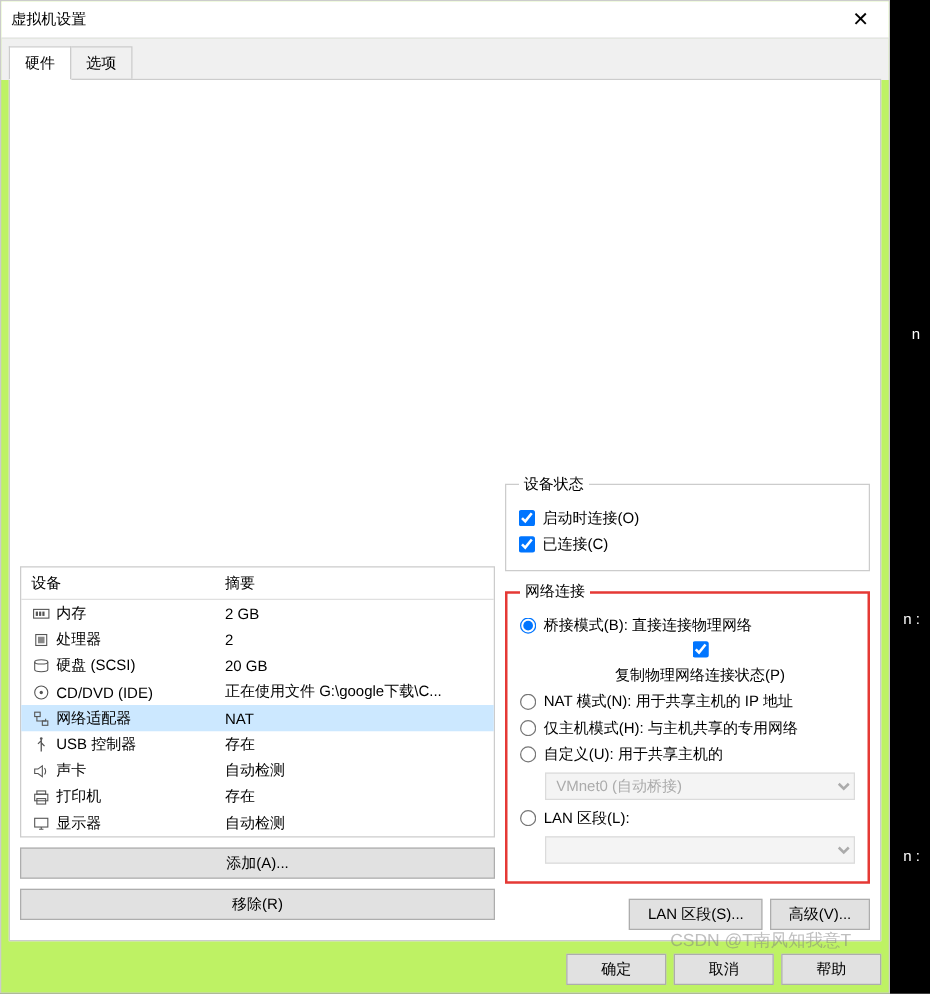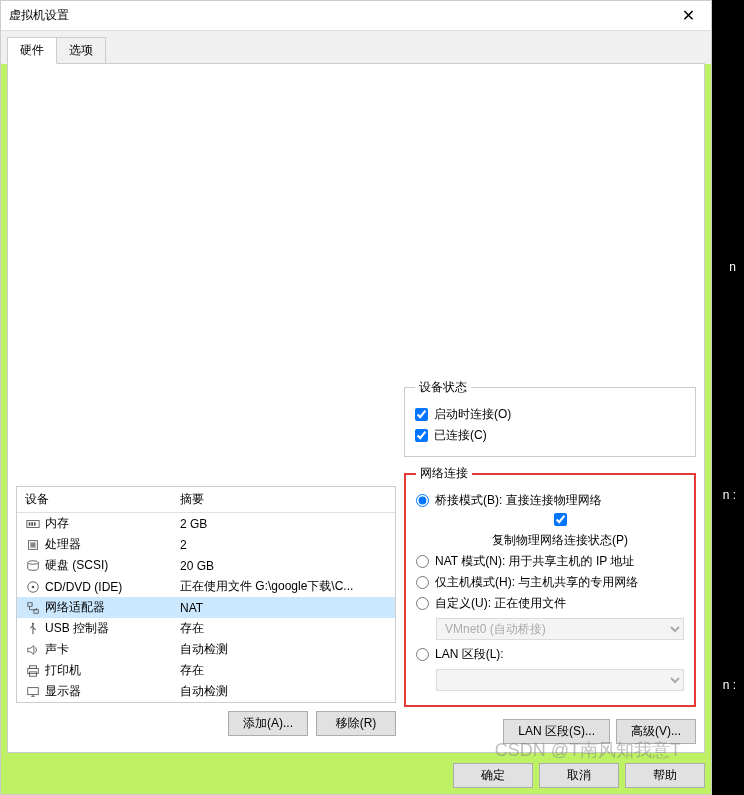--- a/index.html
+++ b/index.html
@@ -16,34 +16,34 @@
 .left-panel { width: 380px; display: flex; flex-direction: column; }
 .device-list { flex: 1; border: 1px solid #ccc; background: #fff; }
 .device-header { display: flex; padding: 4px 0 4px 8px; border-bottom: 1px solid #e0e0e0; font-size: 12px; }
 .device-header .col1 { width: 155px; }
 .device-rows { }
 .device-row { display: flex; padding: 2px 0 2px 8px; align-items: center; cursor: pointer; }
 .device-row.selected { background: #cce8ff; }
 .device-row .col1 { width: 155px; display: flex; align-items: center; gap: 4px; }
 .device-row .col2 { flex: 1; overflow: hidden; text-overflow: ellipsis; white-space: nowrap; }
 .icon { width: 16px; height: 16px; display: inline-flex; align-items: center; justify-content: center; flex-shrink: 0; }
-.left-buttons { display: flex; justify-content: flex-end; gap: 8px; padding: 8px 0; }
+.left-buttons { display: flex; justify-content: flex-end; gap: 8px; padding: 8px 0; flex-direction: column; }
 .btn { padding: 3px 14px; border: 1px solid #adadad; background: #e1e1e1; cursor: pointer; min-width: 80px; text-align: center; }
 .right-panel { flex: 1; display: flex; flex-direction: column; gap: 8px; }
 fieldset { border: 1px solid #ccc; padding: 8px 10px 10px 10px; position: relative; }
 legend { padding: 0 4px; font-size: 12px; }
 .highlight { border: 2px solid #e53935 !important; }
 .checkbox-row, .radio-row { display: flex; align-items: center; gap: 6px; padding: 2px 0; }
 .radio-row.indented { margin-left: 20px; flex-direction: column; }
 input[type="checkbox"], input[type="radio"] { width: 13px; height: 13px; cursor: pointer; }
 select { width: 100%; padding: 2px 4px; border: 1px solid #ccc; background: #f0f0f0; margin: 4px 0 4px 20px; width: calc(100% - 20px); }
 select:disabled { color: #888; }
 .right-buttons { display: flex; justify-content: flex-end; gap: 6px; margin-top: 4px; }
 .dialog-footer { position: absolute; bottom: 6px; right: 6px; display: flex; gap: 6px; }
-.watermark { position: absolute; bottom: 32px; right: 30px; color: rgba(128,128,128,0.5); font-size: 18px; pointer-events: none; }
+.watermark { position: absolute; bottom: 32px; right: 30px; color: rgba(128,128,128,0.5); font-size: 14px; pointer-events: none; }
 .right-text { position: absolute; right: 8px; color: #fff; font-size: 12px; }
 label { cursor: pointer; }
 </style>
 </head>
 <body>
 
 <div class="dialog">
   <div class="titlebar">
     <span class="title">虚拟机设置</span>
     <div class="close">✕</div>
@@ -208,21 +208,21 @@
         <div class="radio-row">
           <input type="radio" name="net" id="r2" style="">
           <label for="r2">NAT 模式(N): 用于共享主机的 IP 地址</label>
         </div>
         <div class="radio-row">
           <input type="radio" name="net" id="r3" style="">
           <label for="r3">仅主机模式(H): 与主机共享的专用网络</label>
         </div>
         <div class="radio-row">
           <input type="radio" name="net" id="r4" style="">
-          <label for="r4">自定义(U): 正在使用文件</label>
+          <label for="r4">自定义(U): 用于共享主机的</label>
         </div>
         <select disabled="">
           <option>VMnet0 (自动桥接)</option>
         </select>
         <div class="radio-row">
           <input type="radio" name="net" id="r5" style="">
           <label for="r5">LAN 区段(L):</label>
         </div>
         <select disabled="">
           <option></option>

